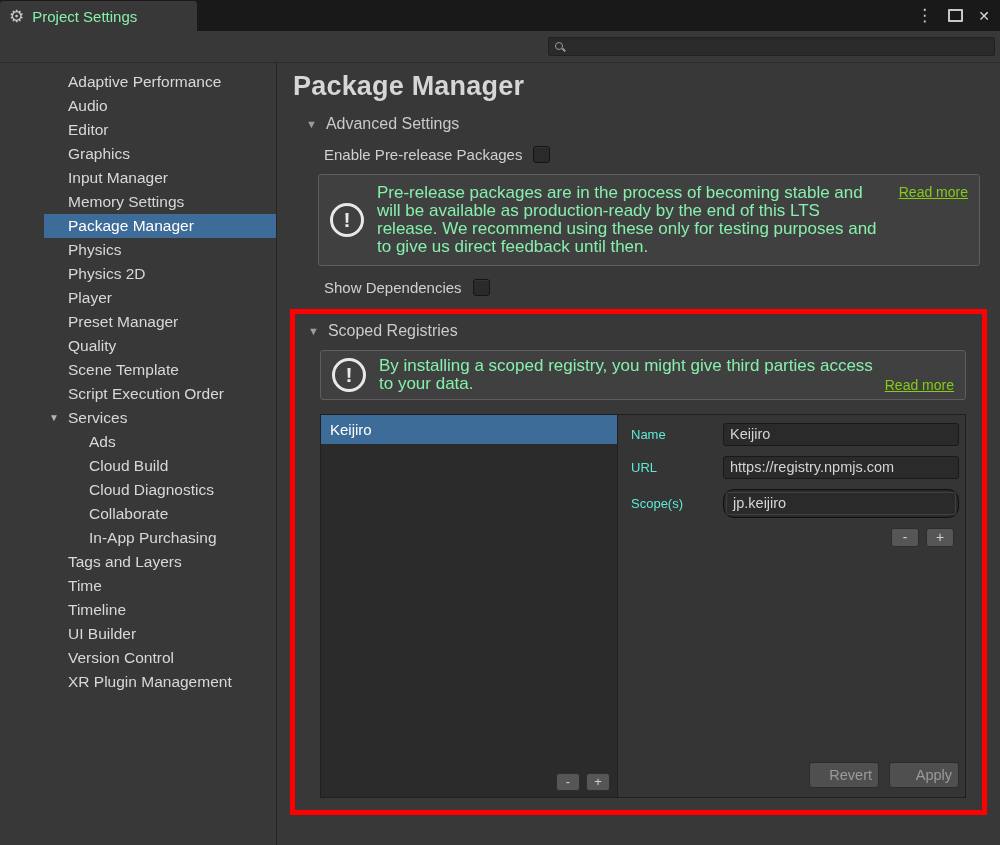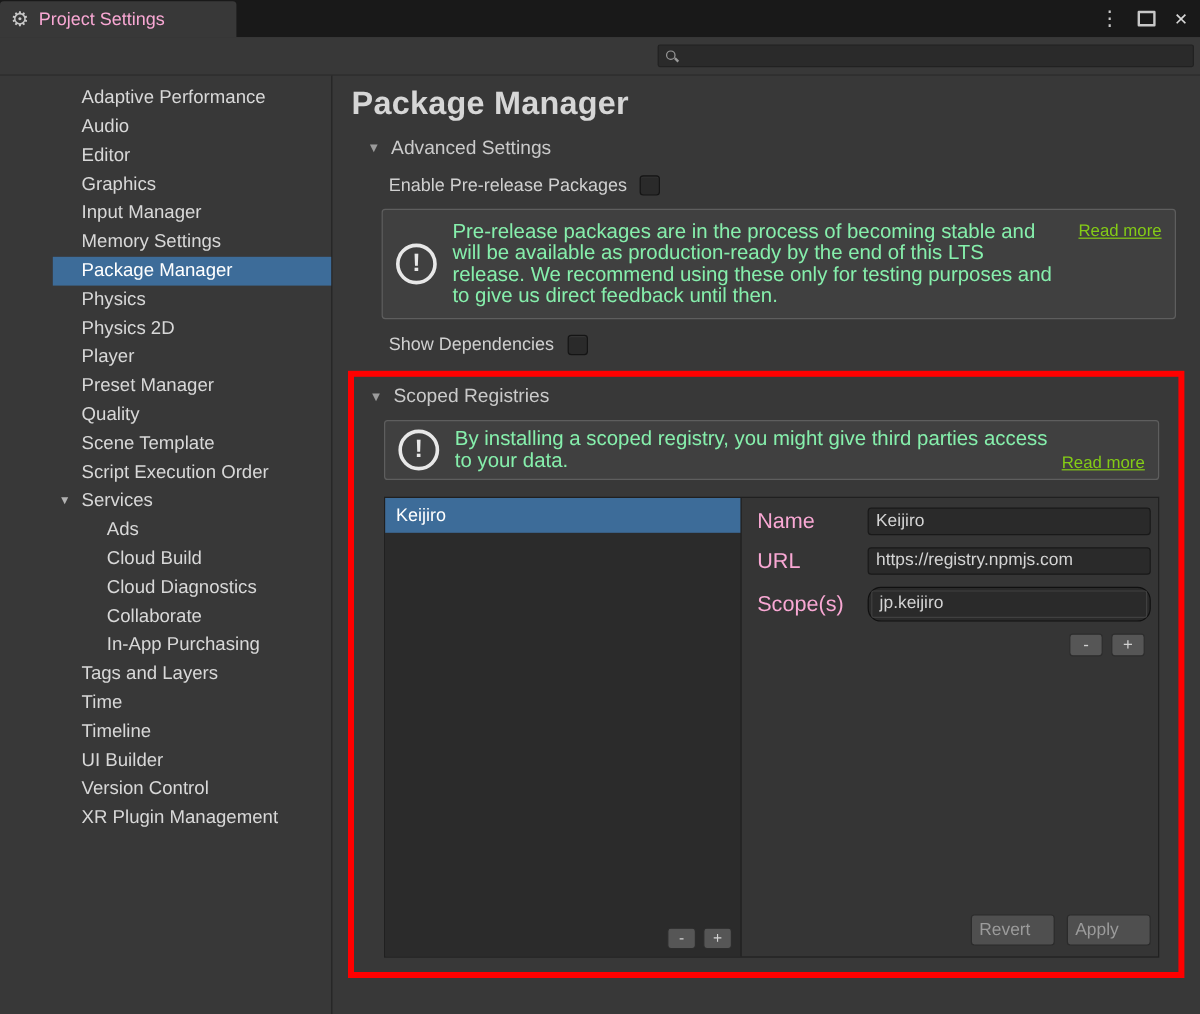--- a/index.html
+++ b/index.html
@@ -10,21 +10,21 @@
     -webkit-font-smoothing:antialiased;
   }
   
   .titlebar { position:absolute; top:0; left:0; width:1000px; height:31px; background:#191919; }
   .tab {
     position:absolute; left:0; top:1px; width:197px; height:30px; background:#383838;
     display:flex; align-items:center; gap:8px; padding-left:9px; box-sizing:border-box;
     border-radius:3px 3px 0 0;
   }
   .gear { font-size:17px; color:#C8C8C8; line-height:1; }
-  .tab-title { font-size:15px; color:#f9a8d4; }
+  .tab-title { font-size:15px; color:#86efac; }
   .win-controls { position:absolute; right:10px; top:0; height:31px; display:flex; align-items:center; gap:15px; }
   .menu-dots { font-size:17px; color:#C8C8C8; cursor:default; }
   .maxi { width:11px; height:9px; border:2px solid #C8C8C8; border-radius:1px; display:inline-block; }
   .closex { font-size:14px; color:#D8D8D8; }
   
   .toolbar { position:absolute; top:31px; left:0; width:1000px; height:32px; background:#383838; border-bottom:1px solid #2B2B2B; box-sizing:border-box; }
   .searchbox {
     position:absolute; right:5px; top:6px; width:447px; height:19px;
     background:#2A2A2A; border:1px solid #212121; border-radius:2px;
     display:flex; align-items:center; padding-left:5px; box-sizing:border-box;
@@ -72,40 +72,40 @@
   .reg-list { width:297px; background:#2B2B2B; border-right:1px solid #202020; position:relative; box-sizing:border-box; }
   .reg-item { height:29px; line-height:29px; padding-left:9px; font-size:15px; color:#DDDDDD; }
   .reg-item.selected { background:#3D6C99; color:#FFFFFF; }
   .reg-list-btns { position:absolute; right:7px; bottom:6px; display:flex; gap:6px; }
   .btn-xs {
     width:24px; height:18px; background:#565656; border:1px solid #2D2D2D; border-radius:3px;
     color:#D2D2D2; font-size:13px; line-height:16px; text-align:center; box-sizing:border-box; cursor:default;
   }
   .reg-detail { flex:1; position:relative; padding:8px 6px 0 13px; }
   .form-row { display:flex; align-items:center; margin-bottom:10px; }
-  .form-label { width:92px; font-size:18px; color:#f9a8d4; }
+  .form-label { width:92px; font-size:13px; color:#5eead4; }
   .field {
     flex:1; height:21px; background:#2A2A2A; border:1px solid #191919; border-radius:3px;
     font-size:14.5px; color:#D4D4D4; line-height:21px; padding:0 6px;
     white-space:nowrap; overflow:hidden; box-sizing:content-box;
   }
   .scopes-box { flex:1; background:#2A2A2A; border:1px solid #101010; border-radius:11px; padding:2px; }
   .scope-field {
     height:21px; background:#2A2A2A; border:1px solid #404040; border-radius:2px;
     font-size:14.5px; color:#D4D4D4; line-height:21px; padding:0 6px; white-space:nowrap; overflow:hidden;
   }
   .scope-btns { display:flex; justify-content:flex-end; gap:7px; margin:8px 5px 0 0; }
   .btn-sm {
     width:28px; height:19px; background:#565656; border:1px solid #2D2D2D; border-radius:3px;
     color:#D2D2D2; font-size:14px; line-height:17px; text-align:center; box-sizing:border-box; cursor:default;
   }
   .action-btns { position:absolute; right:6px; bottom:9px; display:flex; gap:10px; }
   .btn {
     min-width:70px; height:26px; background:#4F4F4F; border:1px solid #2B2B2B; border-radius:3px;
-    color:#9B9B9B; font-size:14.5px; line-height:24px; text-align:left; padding:0 6px; box-sizing:border-box; cursor:default;
+    color:#9B9B9B; font-size:14.5px; line-height:24px; text-align:right; padding:0 6px; box-sizing:border-box; cursor:default;
   }
 </style>
 </head>
 <body>
 
 <div class="titlebar">
   <div class="tab">
     <span class="gear">⚙</span>
     <span class="tab-title">Project Settings</span>
   </div>

